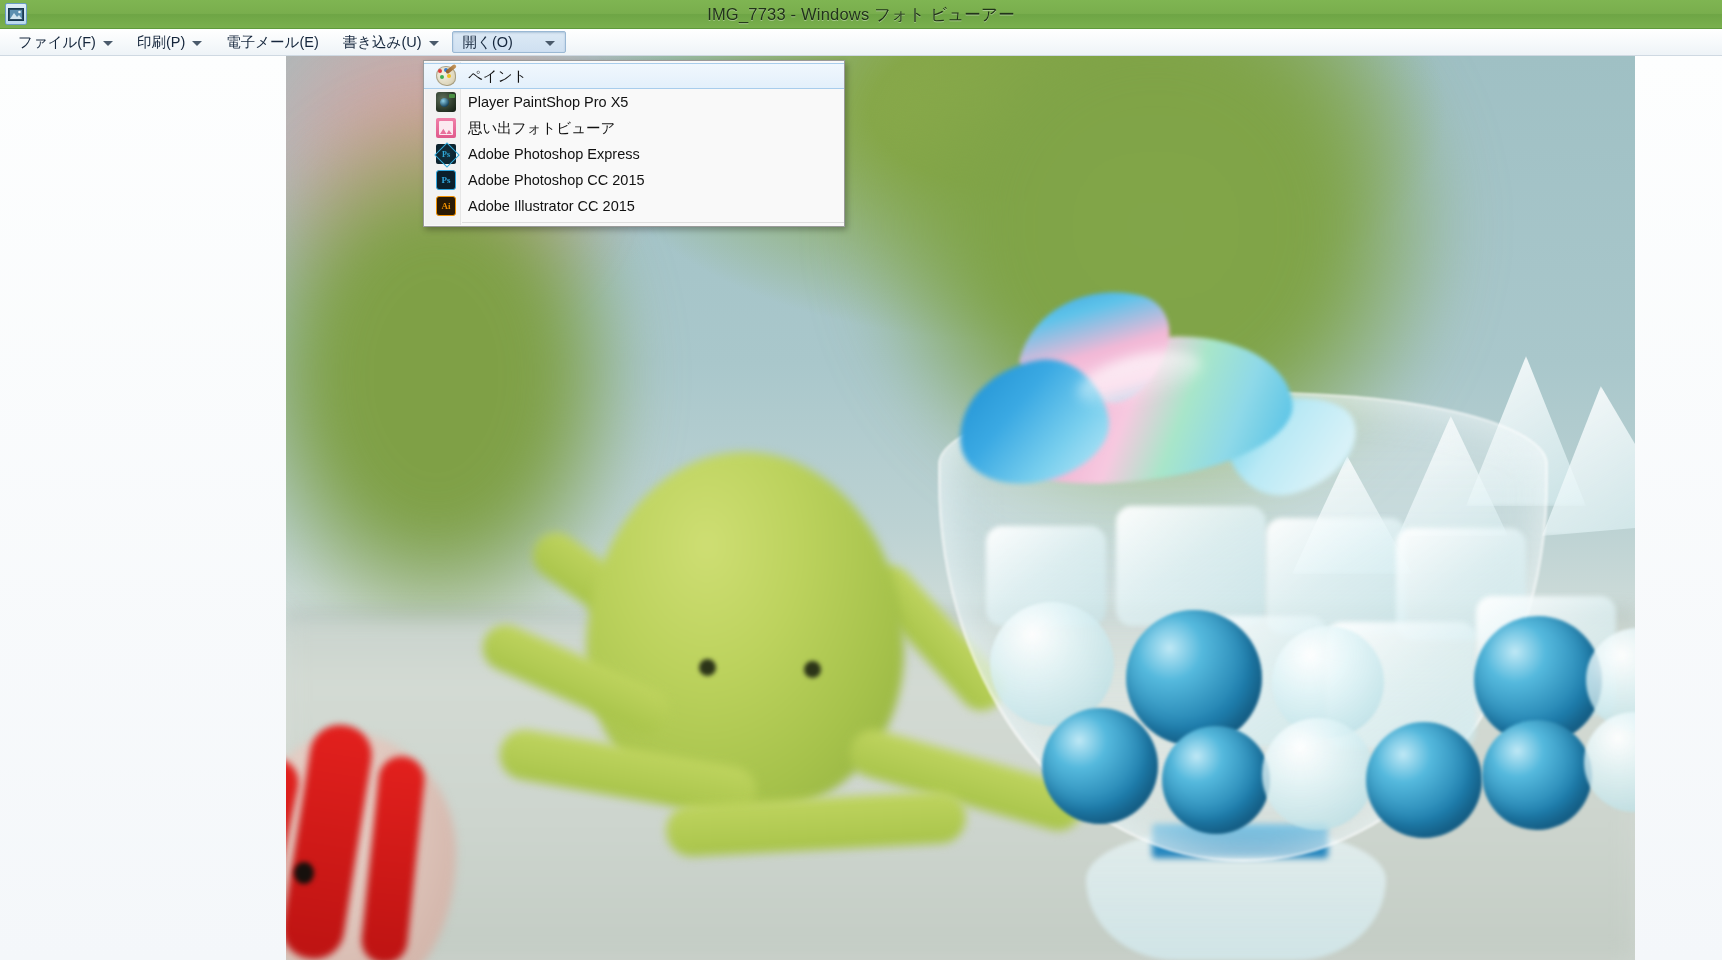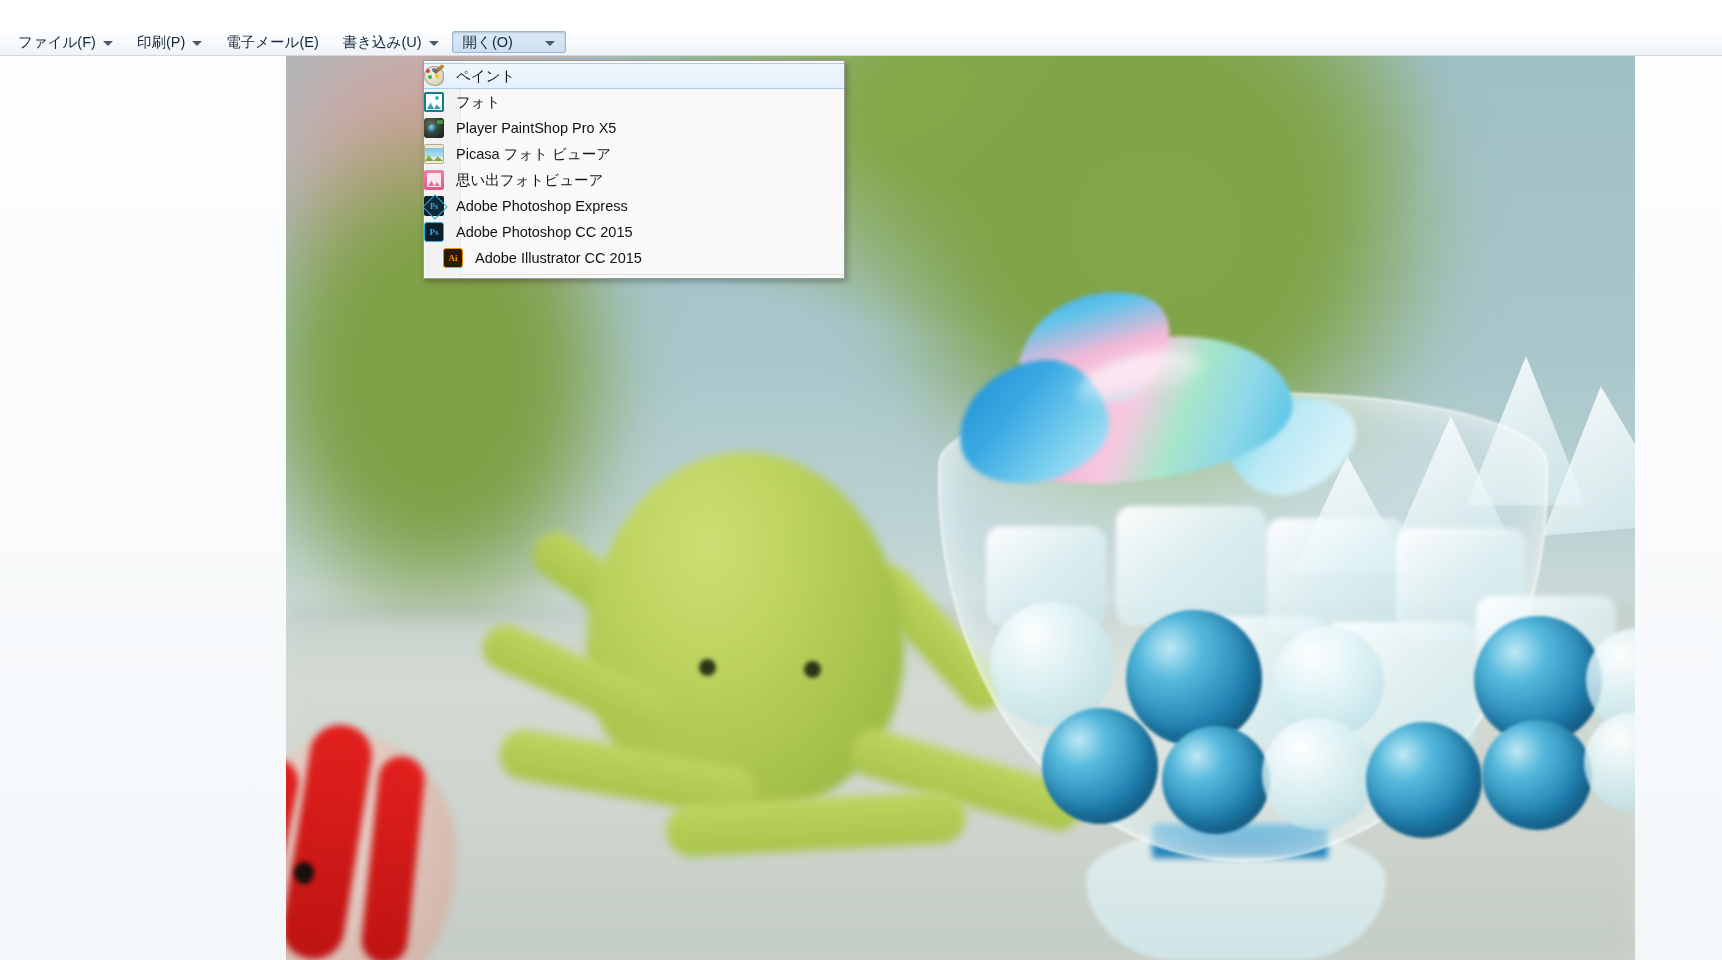--- a/index.html
+++ b/index.html
@@ -234,21 +234,21 @@
     box-shadow: 2px 3px 6px rgba(0,0,0,.28);
     padding: 2px 0 0 0;
     z-index: 50;
   }
   .dd-rail {
     position: absolute; left: 1px; top: 1px; width: 36px; bottom: 1px;
     background: #f2f2f2; border-right: 1px solid #e6e6e6;
   }
   .dd-item {
     position: relative; display: flex; align-items: center;
-    height: 26px; padding-left: 0; cursor: default;
+    height: 26px; padding-left: 12px; cursor: default;
     font-size: 14.5px; color: #111111; white-space: nowrap;
   }
   .dd-item.selected {
     background: linear-gradient(to bottom, #f0f7fd, #e3f0fb);
     border-top: 1px solid #a8cdec; border-bottom: 1px solid #a8cdec;
     height: 26px;
   }
   .dd-icon {
     width: 20px; height: 20px; margin-right: 12px; flex: 0 0 20px;
     position: relative; z-index: 2; border-radius: 2px;
@@ -344,29 +344,40 @@
   .ic-psx span {
     font-size: 8px; color:#2fa8d8; font-family:"Liberation Serif", serif; font-weight:bold; z-index:2;
   }
   .ic-pscc {
     background: #0b1f2b; border: 1.5px solid #31a8e0; border-radius: 3px;
     display:flex; align-items:center; justify-content:center;
   }
   .ic-pscc span { font-size: 9px; color:#31a8e0; font-family:"Liberation Serif", serif; font-weight:bold; }
   .ic-aicc {
     background: #2b1a04; border: 1.5px solid #f29100; border-radius: 3px;
-    display:flex; align-items:center; justify-content:center;margin-left:19px;
+    display:flex; align-items:center; justify-content:center;
   }
   .ic-aicc span { font-size: 9px; color:#f29100; font-family:"Liberation Serif", serif; font-weight:bold; }
 </style>
 </head>
 <body>
 
 <div id="app">
 
+  <div class="titlebar">
+    <div class="titlebar-icon">
+      <svg width="16" height="13" viewBox="0 0 16 13">
+        <rect x="0.5" y="0.5" width="15" height="12" fill="#2b4b63" stroke="#17384f"></rect>
+        <rect x="2" y="2" width="12" height="9" fill="#5b8fb0"></rect>
+        <path d="M2 11 L6 5 L9 9 L11 7 L14 11 Z" fill="#cfe4ef"></path>
+        <circle cx="11.5" cy="4" r="1.3" fill="#eaf4fa"></circle>
+      </svg>
+    </div>
+    <div class="titlebar-title">IMG_7733 - Windows フォト ビューアー</div>
+  </div>
 
   <div class="menubar">
     <div class="menubtn">
       <span>ファイル(F)</span>
       <span class="caret"></span>
     </div>
     <div class="menubtn">
       <span>印刷(P)</span>
       <span class="caret"></span>
     </div>
@@ -446,34 +457,26 @@
   </div>
 
   <div class="dropdown">
     <div class="dd-rail"></div>
 
     <div class="dd-item selected">
       <span class="dd-icon ic-paint"></span>
       <span class="dd-label">ペイント</span>
     </div>
 
-    <div class="dd-item">
-      <span class="dd-icon ic-photos"></span>
-      <span class="dd-label">フォト</span>
-    </div>
 
     <div class="dd-item">
       <span class="dd-icon ic-corel"></span>
       <span class="dd-label">Player PaintShop Pro X5</span>
     </div>
 
-    <div class="dd-item">
-      <span class="dd-icon ic-picasa"></span>
-      <span class="dd-label">Picasa フォト ビューア</span>
-    </div>
 
 
     <div class="dd-item">
       <span class="dd-icon ic-omoide"></span>
       <span class="dd-label">思い出フォトビューア</span>
     </div>
 
     <div class="dd-item">
       <span class="dd-icon ic-psx">
           <span>Ps</span>

